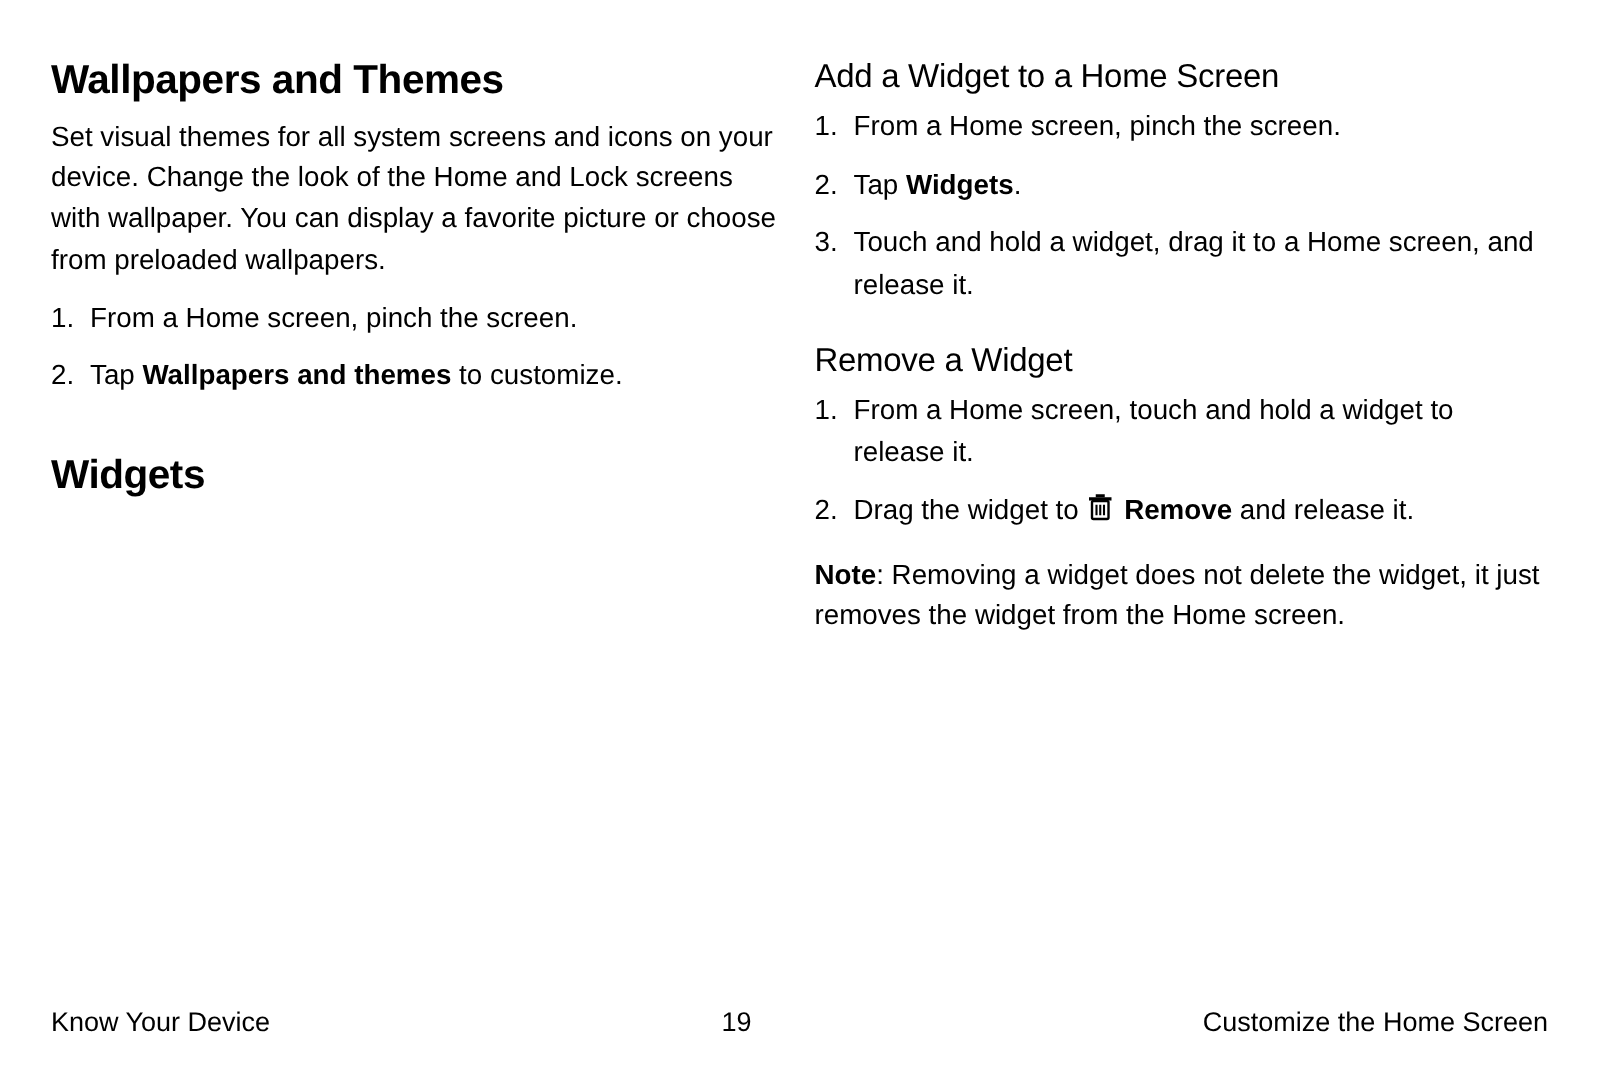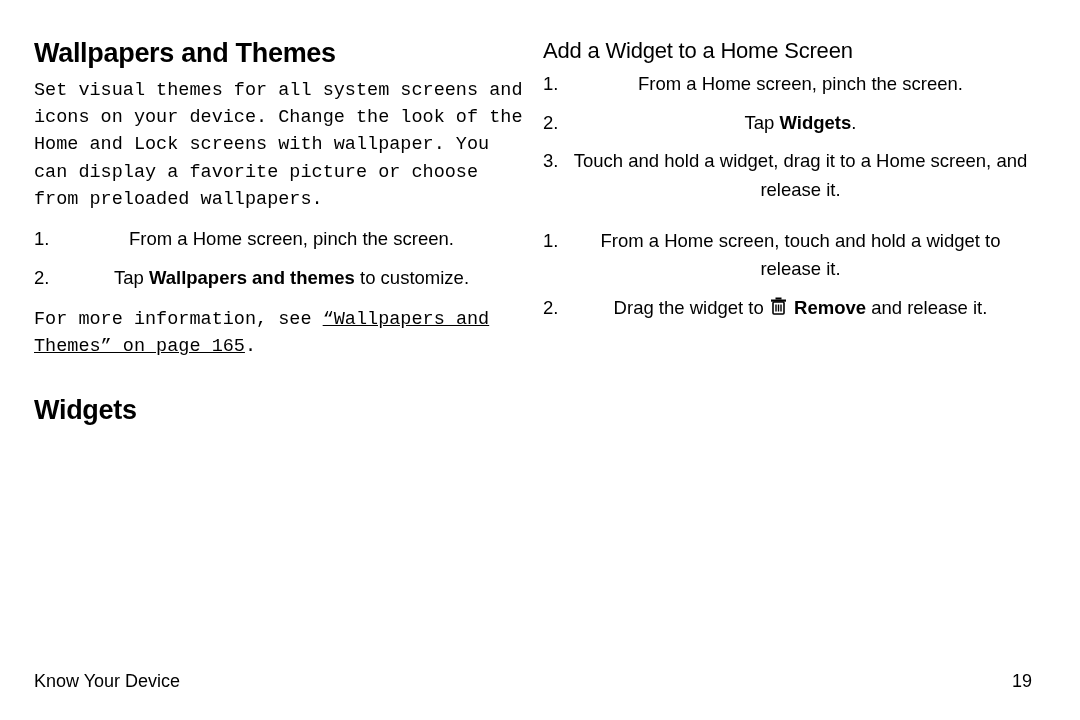--- a/index.html
+++ b/index.html
@@ -35,27 +35,25 @@
   h3.sub {
     font-size: 22px;
     font-weight: 400;
     margin-bottom: 6px;
     letter-spacing: -0.2px;
   }
   p.body {
     font-size: 18.5px;
     line-height: 1.47;
     margin-bottom: 12px;
-    font-family: Liberation Mono, monospace;
   }
   ol.steps {
     list-style: none;
     counter-reset: step;
     margin-bottom: 14px;
-    text-align: center;
   }
   ol.steps li {
     counter-increment: step;
     font-size: 18.5px;
     line-height: 1.55;
     padding-left: 26px;
     position: relative;
     margin-bottom: 10px;
   }
   ol.steps li::before {
@@ -94,58 +92,60 @@
       <h2 class="section">Wallpapers and Themes</h2>
       <p class="body">Set visual themes for all system screens and icons on your device. Change the look of the Home and Lock screens with wallpaper. You can display a favorite picture or choose from preloaded wallpapers.</p>
 
       <ol class="steps">
         <li>From a Home screen, pinch the screen.</li>
         <li>
           <span>Tap </span><span class="bold">Wallpapers and themes</span><span> to customize.</span>
         </li>
       </ol>
 
-      <p class="body">
-        <span>For more information, see </span><span class="xref">“Wallpapers and Themes” on page&nbsp;165</span><span>.</span>
-      </p>
 
       <div class="spacer-md"></div>
 
       <h2 class="section">Widgets</h2>
     </div>
 
     <div class="col">
       <h3 class="sub">Add a Widget to a Home Screen</h3>
 
       <ol class="steps">
         <li>From a Home screen, pinch the screen.</li>
         <li>
           <span>Tap </span><span class="bold">Widgets</span><span>.</span>
         </li>
         <li>Touch and hold a widget, drag it to a Home screen, and release it.</li>
       </ol>
 
       <div class="spacer-sm"></div>
 
+      <h3 class="sub">Remove a Widget</h3>
 
       <ol class="steps">
         <li>From a Home screen, touch and hold a widget to release it.</li>
         <li>
           <span>Drag the widget to </span><span class="trash-icon"><svg width="17" height="19" viewBox="0 0 17 19">
                 <rect x="3" y="5" width="11" height="12" rx="1" fill="none" stroke="#000" stroke-width="1.6"></rect>
                 <rect x="1" y="2.5" width="15" height="2.2" fill="#000"></rect>
                 <rect x="5.5" y="0.5" width="6" height="2" fill="#000"></rect>
                 <line x1="6" y1="7.5" x2="6" y2="14.5" stroke="#000" stroke-width="1.4"></line>
                 <line x1="8.5" y1="7.5" x2="8.5" y2="14.5" stroke="#000" stroke-width="1.4"></line>
                 <line x1="11" y1="7.5" x2="11" y2="14.5" stroke="#000" stroke-width="1.4"></line>
               </svg></span> <span class="bold">Remove</span><span> and release it.</span>
         </li>
       </ol>
 
+      <p class="body">
+        <span class="note-label">Note</span><span>: Removing a widget does not delete the widget, it just removes the widget from the Home screen.</span>
+      </p>
     </div>
 
   </div>
 
   <div class="footer">
     <span>Know Your Device</span>
     <span>19</span>
+    <span>Customize the Home Screen</span>
   </div>
 </div>
 
 </body></html>

